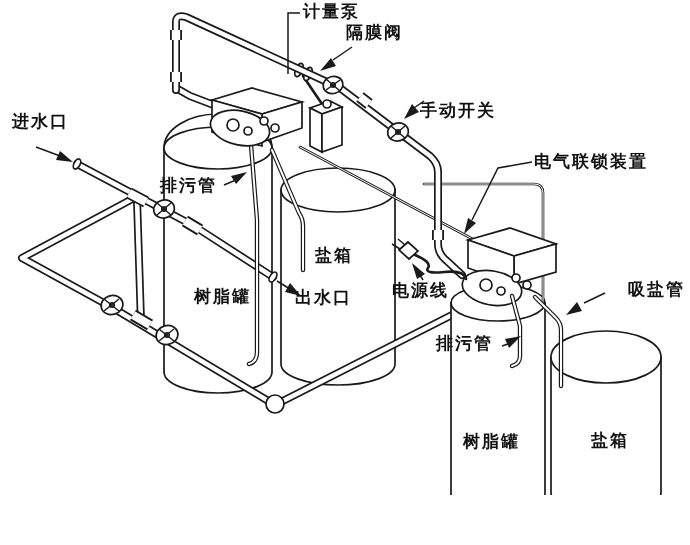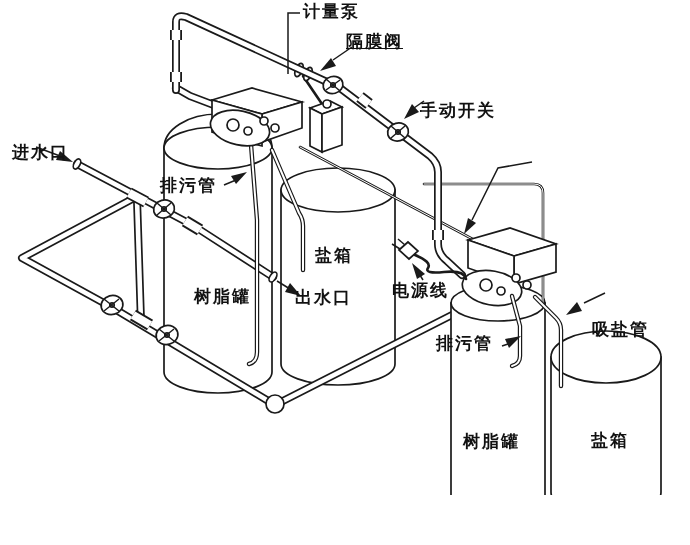--- a/index.html
+++ b/index.html
@@ -223,25 +223,26 @@
 
     <line class="ln" x1="605" y1="293" x2="584" y2="303"></line>
     <polygon class="ar" points="566,315 577,302 582,311"></polygon>
 
     <line class="ln" x1="502" y1="346" x2="508" y2="344"></line>
     <polygon class="ar" points="521,336 509,348 505,339"></polygon>
   </g>
 </svg>
 
   <div class="lbl" style="left:303px;top:3px;">计量泵</div>
-  <div class="lbl" style="left:346px;top:33px;text-decoration:underline;">隔膜阀</div>
+  <div class="lbl" style="left:346px;top:24px;">隔膜阀</div>
   <div class="lbl" style="left:420px;top:102px;">手动开关</div>
-  <div class="lbl" style="left:12px;top:144px;">进水口</div>
+  <div class="lbl" style="left:12px;top:114px;font-family:Liberation Mono, monospace;">进水口</div>
+  <div class="lbl" style="left:534px;top:153px;">电气联锁装置</div>
   <div class="lbl" style="left:160px;top:177px;">排污管</div>
   <div class="lbl" style="left:315px;top:247px;">盐箱</div>
   <div class="lbl" style="left:194px;top:288px;">树脂罐</div>
   <div class="lbl" style="left:295px;top:289px;">出水口</div>
   <div class="lbl" style="left:392px;top:282px;">电源线</div>
-  <div class="lbl" style="left:592px;top:281px;margin-top:40px;">吸盐管</div>
+  <div class="lbl" style="left:628px;top:281px;">吸盐管</div>
   <div class="lbl" style="left:436px;top:335px;">排污管</div>
   <div class="lbl" style="left:463px;top:433px;">树脂罐</div>
   <div class="lbl" style="left:591px;top:432px;">盐箱</div>
 </div>
 
 </body></html>

